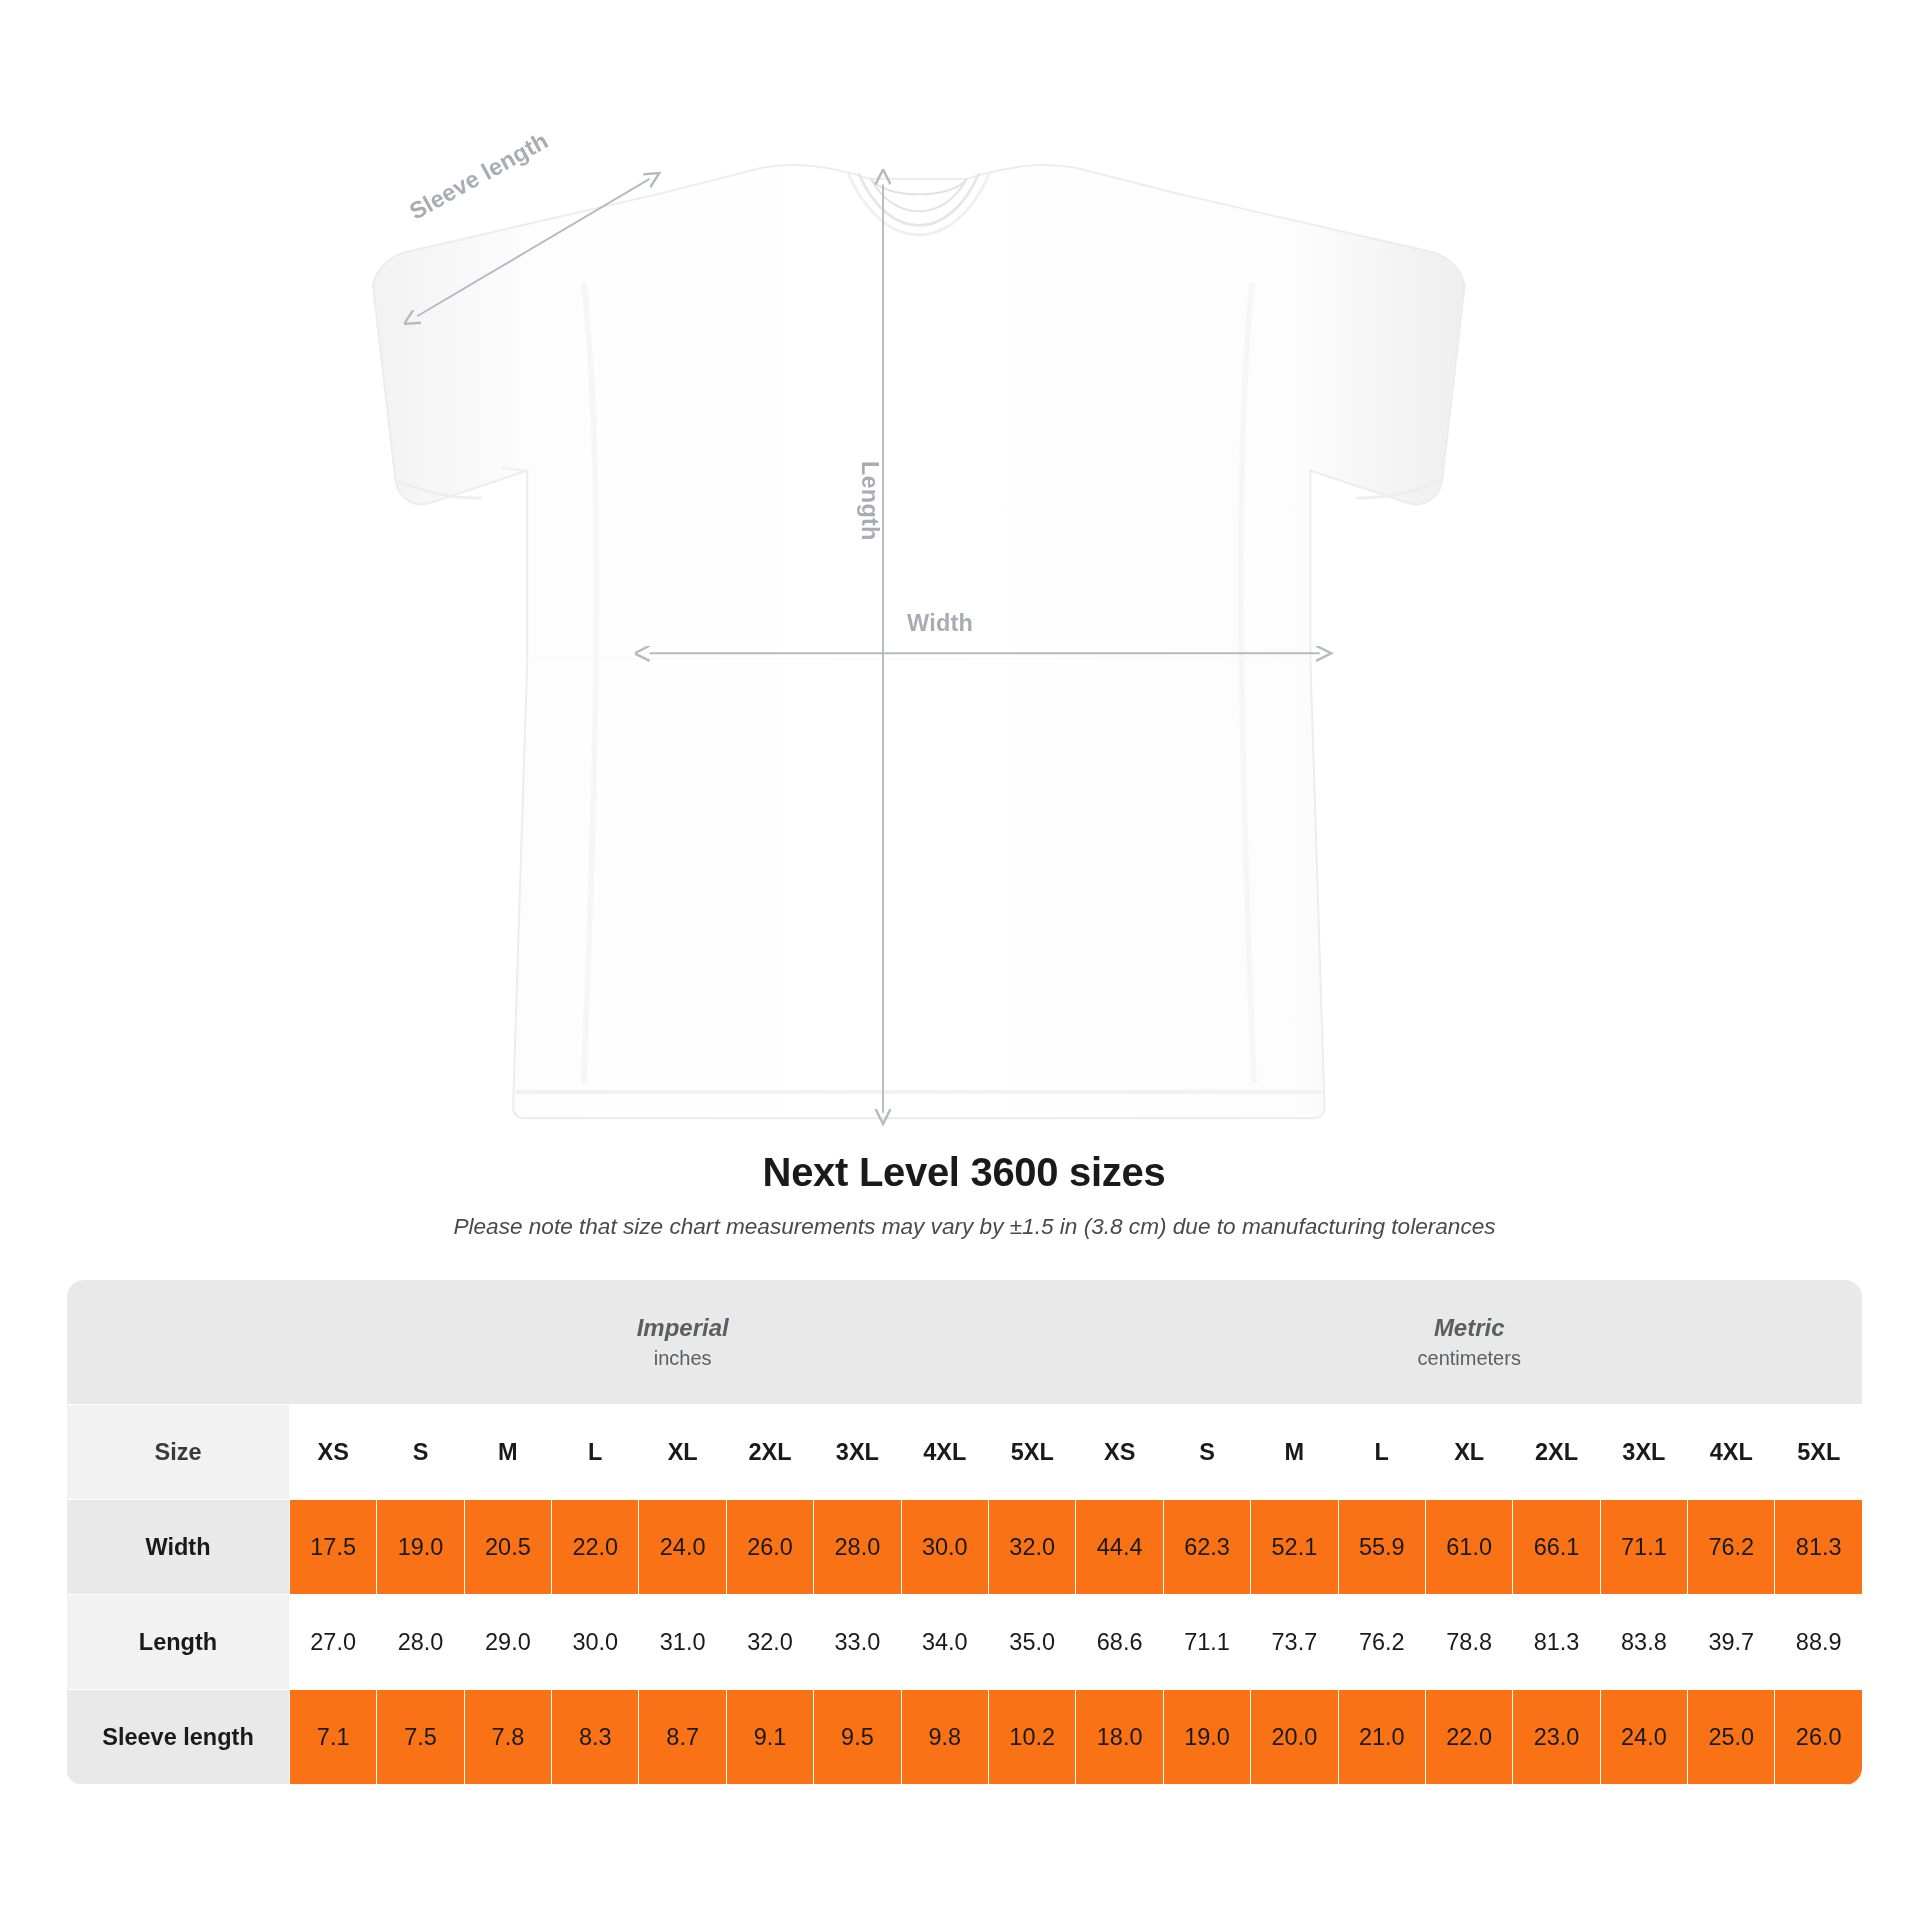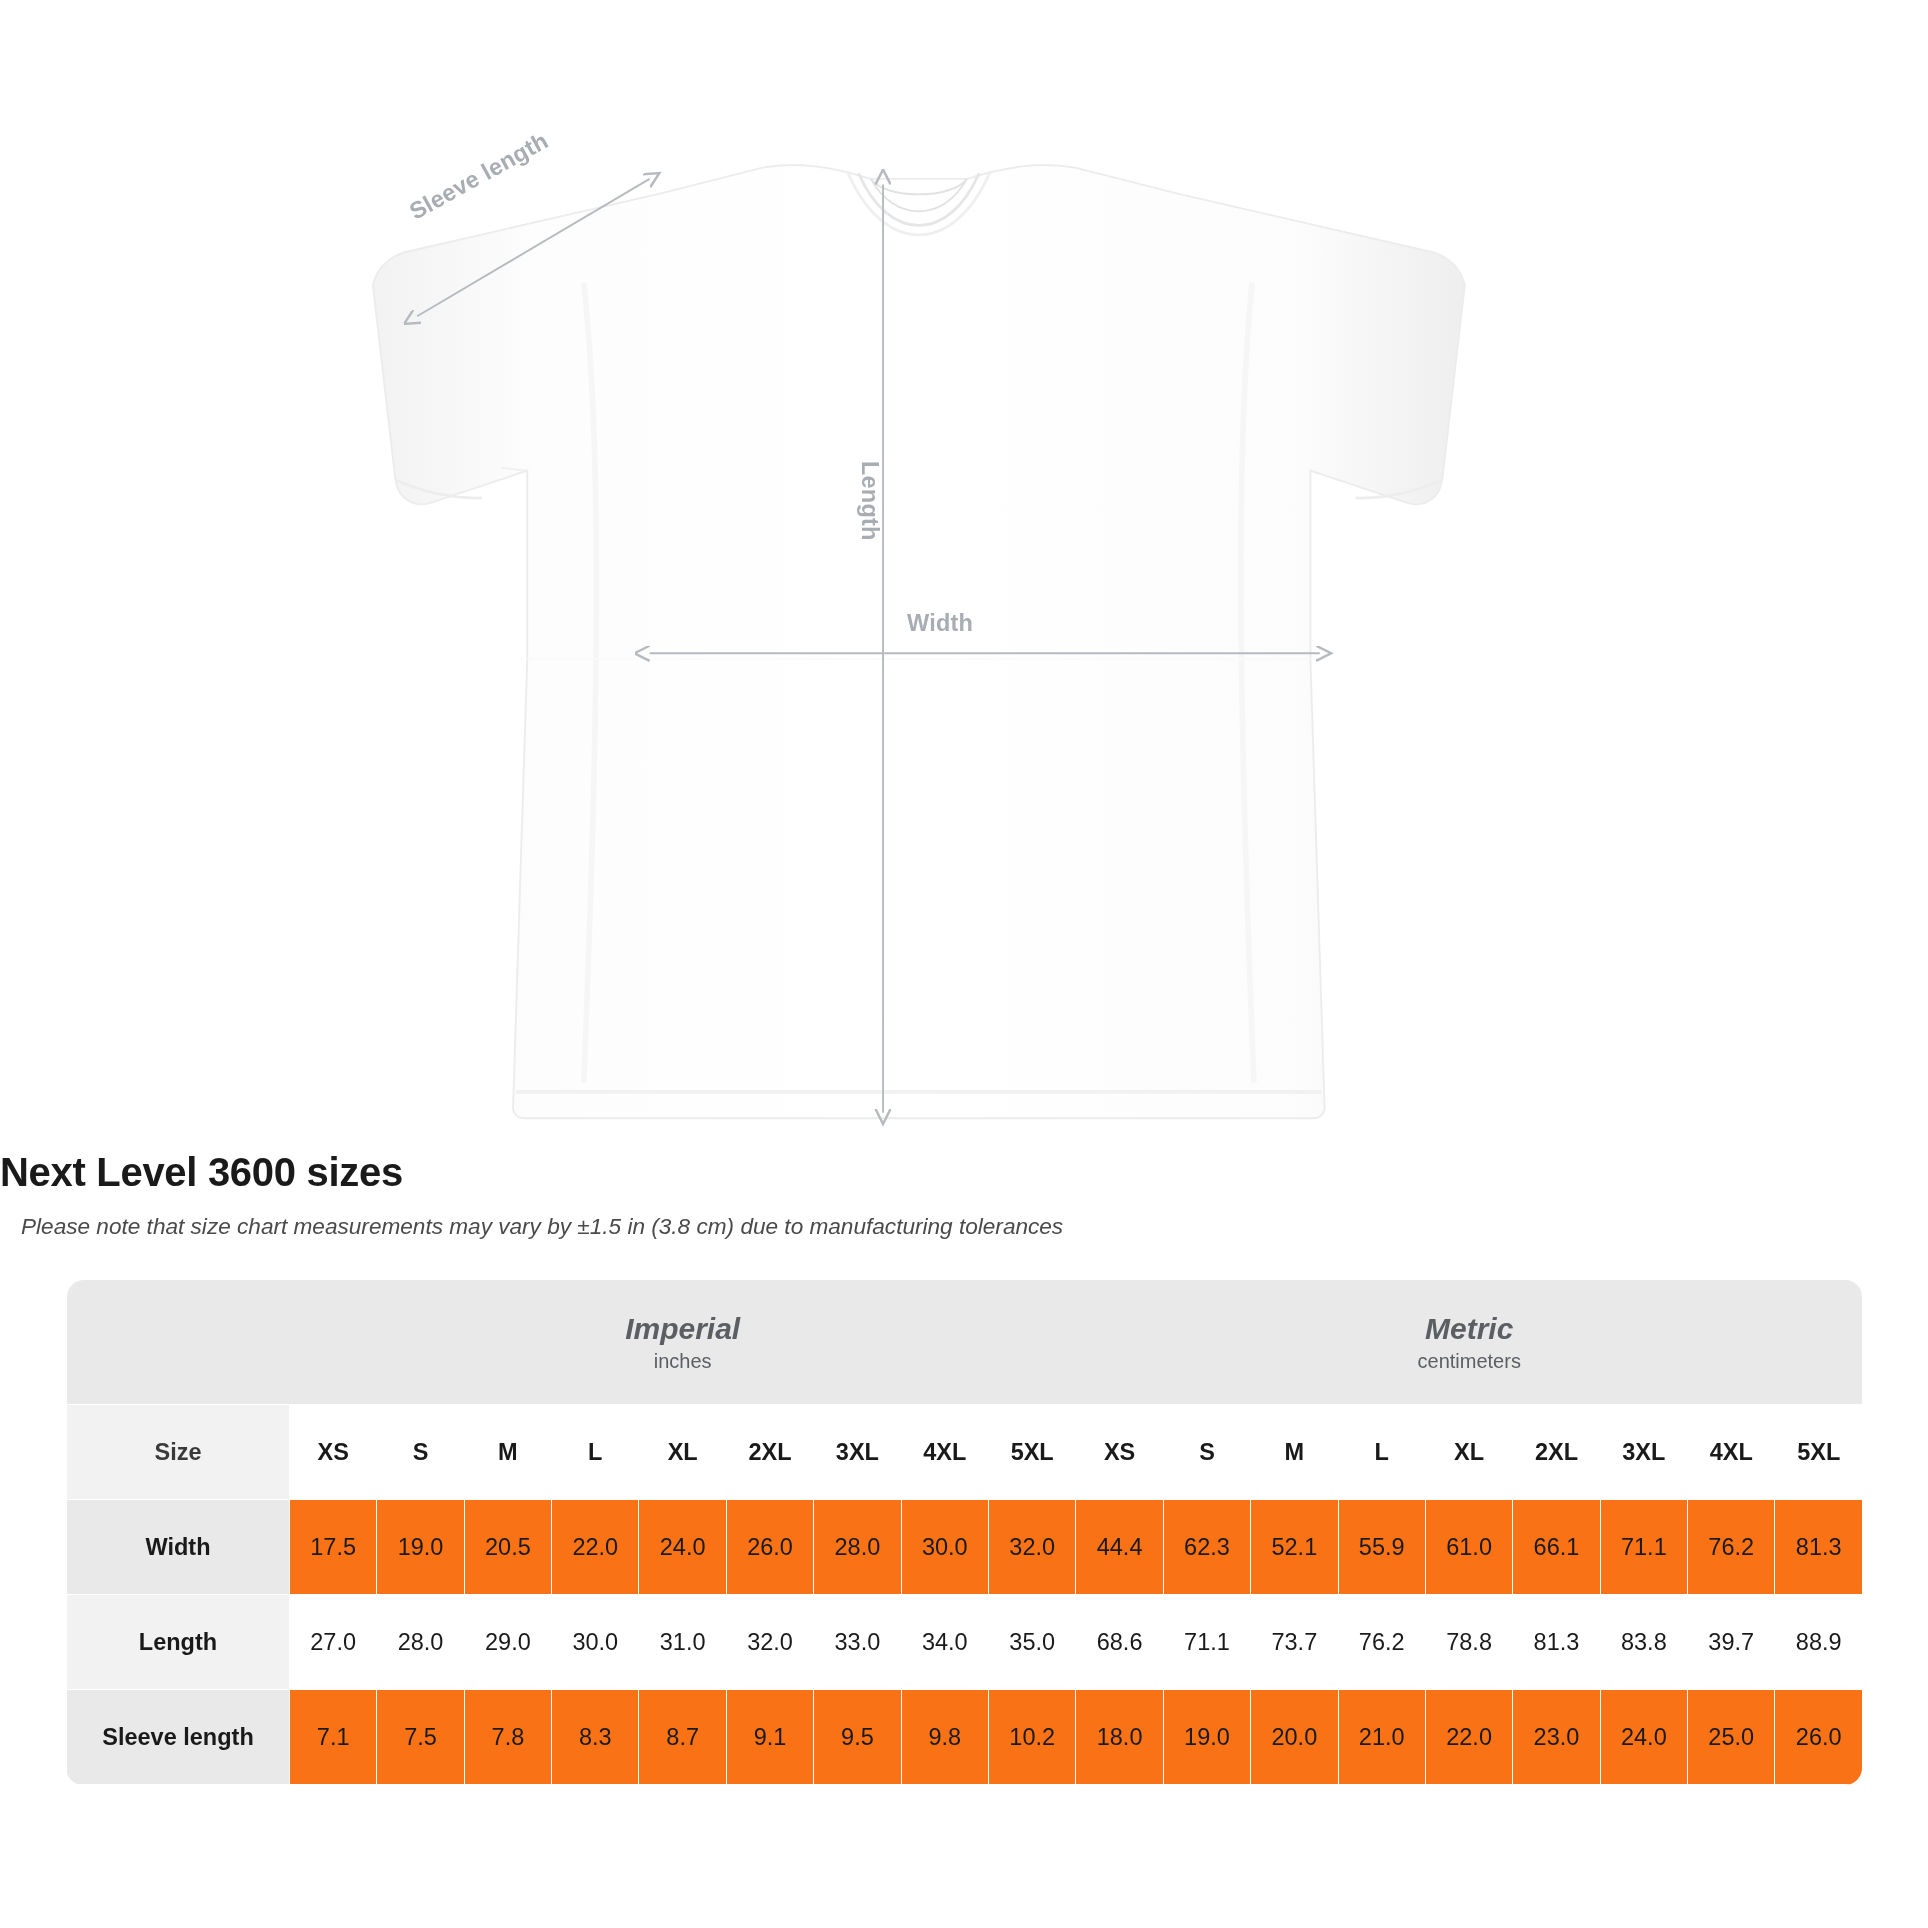--- a/index.html
+++ b/index.html
@@ -51,21 +51,21 @@
     transform: rotate(90deg);
     transform-origin: left top;
   }
   .anno-width {
     left: 907px;
     top: 610px;
   }
 
   
   .title-block {
-    text-align: left;
+    text-align: center;
     margin-top: 11.3px;
   }
   .chart-title {
     font-size: 40px;
     font-weight: bold;
     color: #1a1a1a;
     margin: 0;
     letter-spacing: -0.3px;
   }
   .chart-note {
@@ -96,21 +96,21 @@
     background: #ffffff;
     border: 0.9px solid #ffffff;
   }
   
   .unit-cell {
     background: #e9e9e9 !important;
     height: 122px;
     border: none !important;
   }
   .unit-name {
-    font-size: 30px;
+    font-size: 24px;
     font-style: italic;
     font-weight: bold;
     color: #5b5f63;
     line-height: 1.1;
   }
   .unit-sub {
     font-size: 20px;
     color: #5b5f63;
     margin-top: 5.6px;
   }

